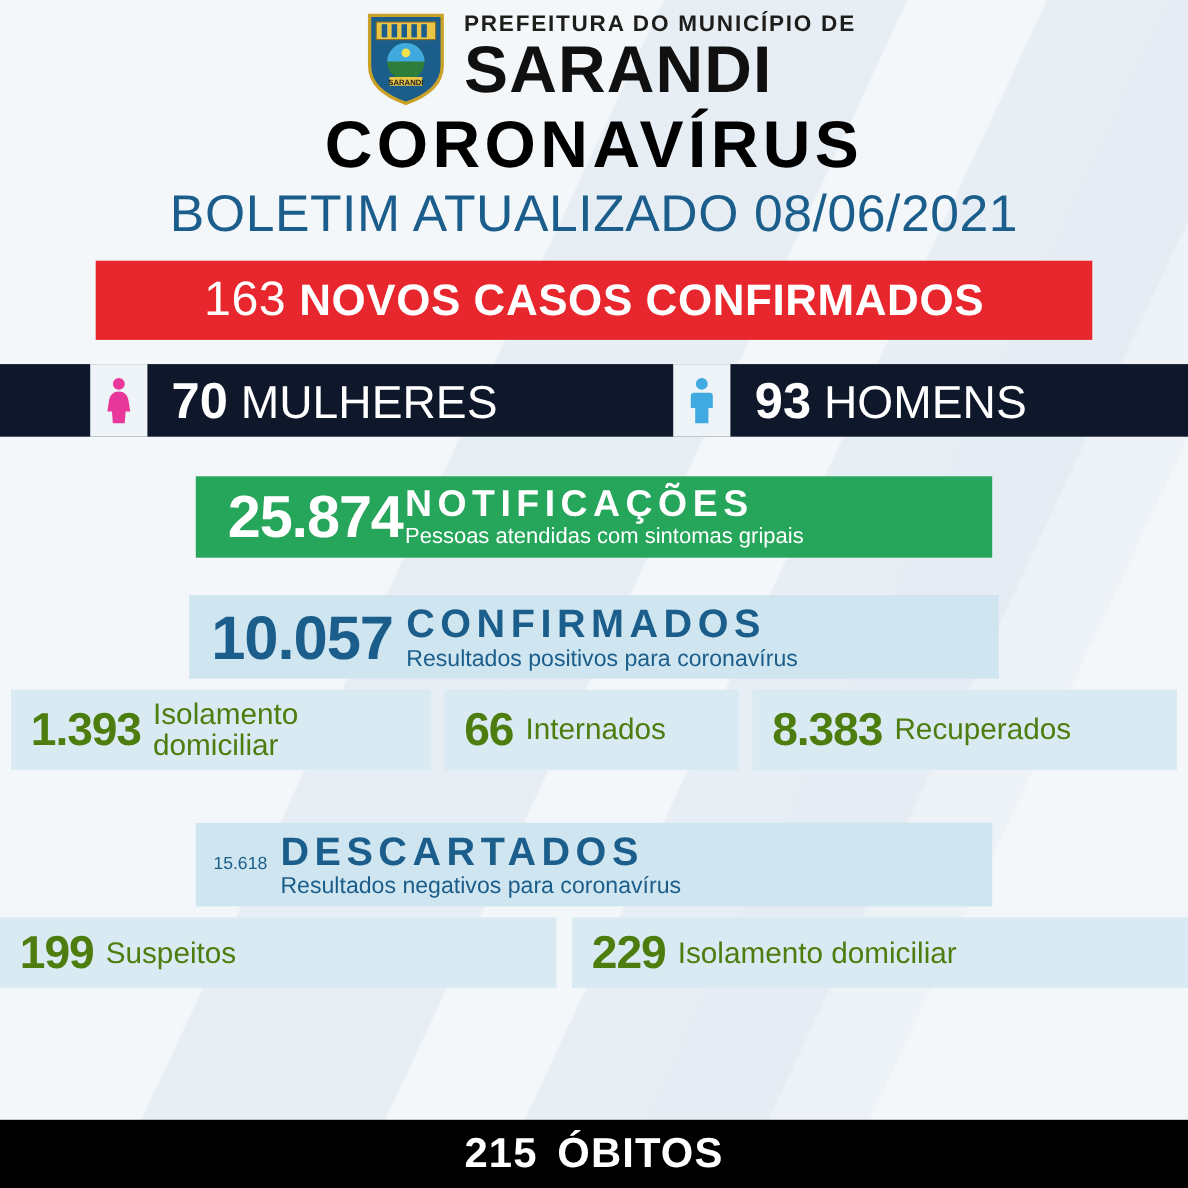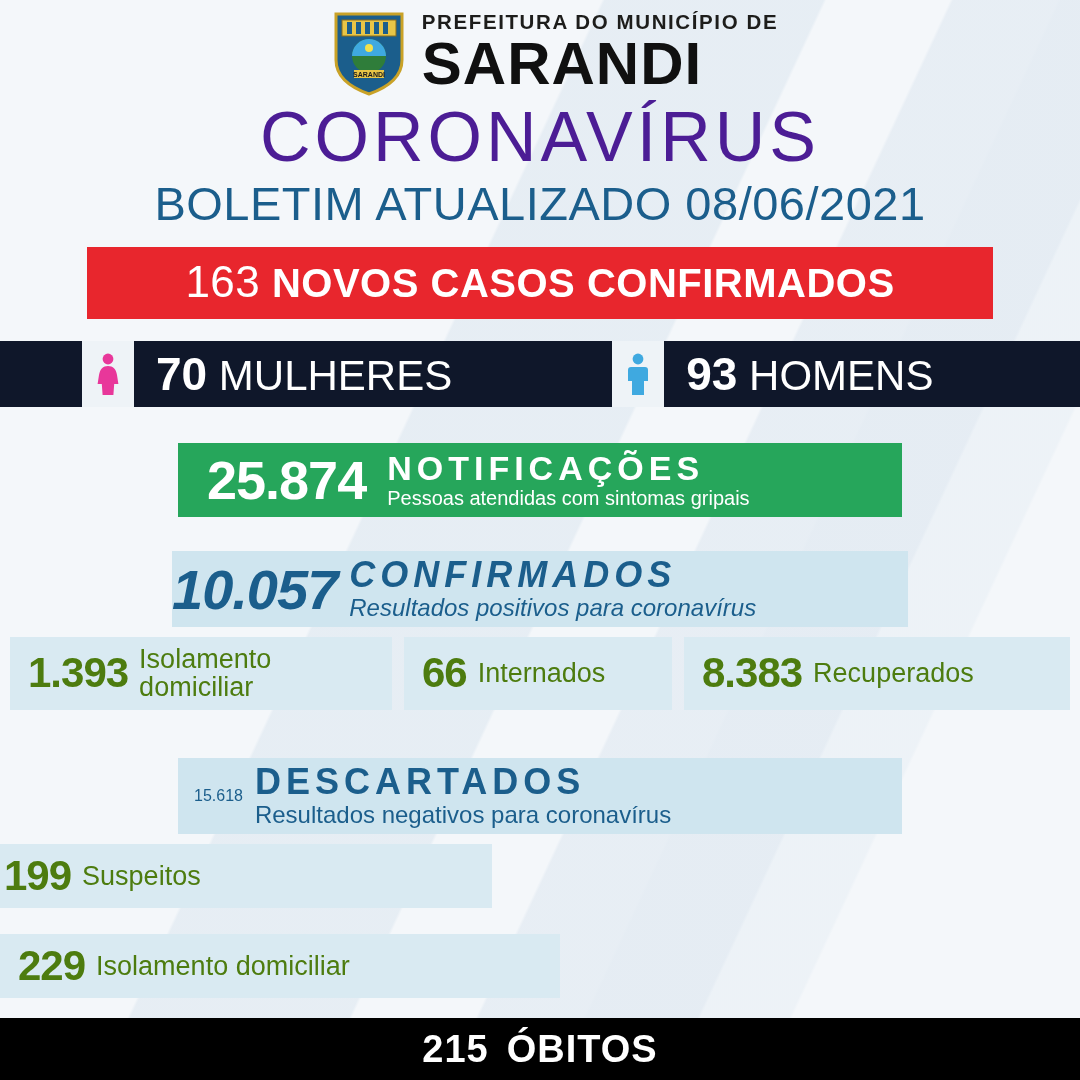--- a/index.html
+++ b/index.html
@@ -72,23 +72,23 @@
     color: #101010;
     line-height: 0.95;
   }
 
   
   .title-block {
     text-align: center;
     margin-top: 6px;
   }
   .corona {
-    font-size: 70px;
-    font-weight: normal;
-    color: #4c1d95;
+    font-size: 60px;
+    font-weight: bold;
+    color: #000000;
     letter-spacing: 4px;
     line-height: 1;
   }
   .boletim {
     font-size: 47px;
     color: #1b5e8c;
     letter-spacing: 0.5px;
     margin-top: 8px;
     line-height: 1;
   }
@@ -155,21 +155,21 @@
     height: 74px;
     padding-left: 29px;
     color: #ffffff;
   }
   .green-strip .big {
     font-size: 54px;
     font-weight: bold;
     letter-spacing: -1px;
   }
   .green-col {
-    margin-left: 21px;
+    margin-left: 2px;
     display: flex;
     flex-direction: column;
     justify-content: flex-start;
   }
   .green-col .ttl {
     font-size: 34px;
     font-weight: bold;
     letter-spacing: 5px;
     line-height: 1.05;
   }
@@ -178,43 +178,42 @@
     line-height: 1.1;
     margin-top: 1px;
   }
 
   
   .blue-strip {
     margin: 34px auto 0;
     width: 736px;
     background: #cfe5ef;
     height: 76px;
-    padding-left: 0;
+    padding-left: 20px;
     color: #1b5e8c;
-    font-style: italic;
   }
   .blue-strip .big {
     font-size: 56px;
     font-weight: bold;
     letter-spacing: -1px;
   }
   .blue-col {
     margin-left: 12px;
     display: flex;
     flex-direction: column;
     justify-content: center;
   }
   .blue-col .ttl {
     font-size: 36px;
     font-weight: bold;
     letter-spacing: 5px;
     line-height: 1.05;
   }
   .blue-col .sub {
-    font-size: 24px;
+    font-size: 21px;
     line-height: 1.1;
     margin-top: 1px;
   }
 
   .sub-row {
     display: flex;
     justify-content: center;
     align-items: stretch;
     gap: 12px;
     margin-top: 10px;
@@ -249,23 +248,22 @@
     margin: 48px auto 0;
     width: 724px;
     background: #cfe5ef;
     height: 76px;
     padding-left: 16px;
     color: #1b5e8c;
   }
   .desc-row {
     display: flex;
     justify-content: center;
-    gap: 26px;
+    gap: 14px;
     margin-top: 10px;
-    flex-direction: column;
   }
   .chip-susp { width: 506px; margin-left: -14px; }
   .chip-dom  { width: 560px; margin-right: -14px; }
 
   
   .footer {
     position: absolute;
     left: 0;
     bottom: 0;
     width: 1080px;

